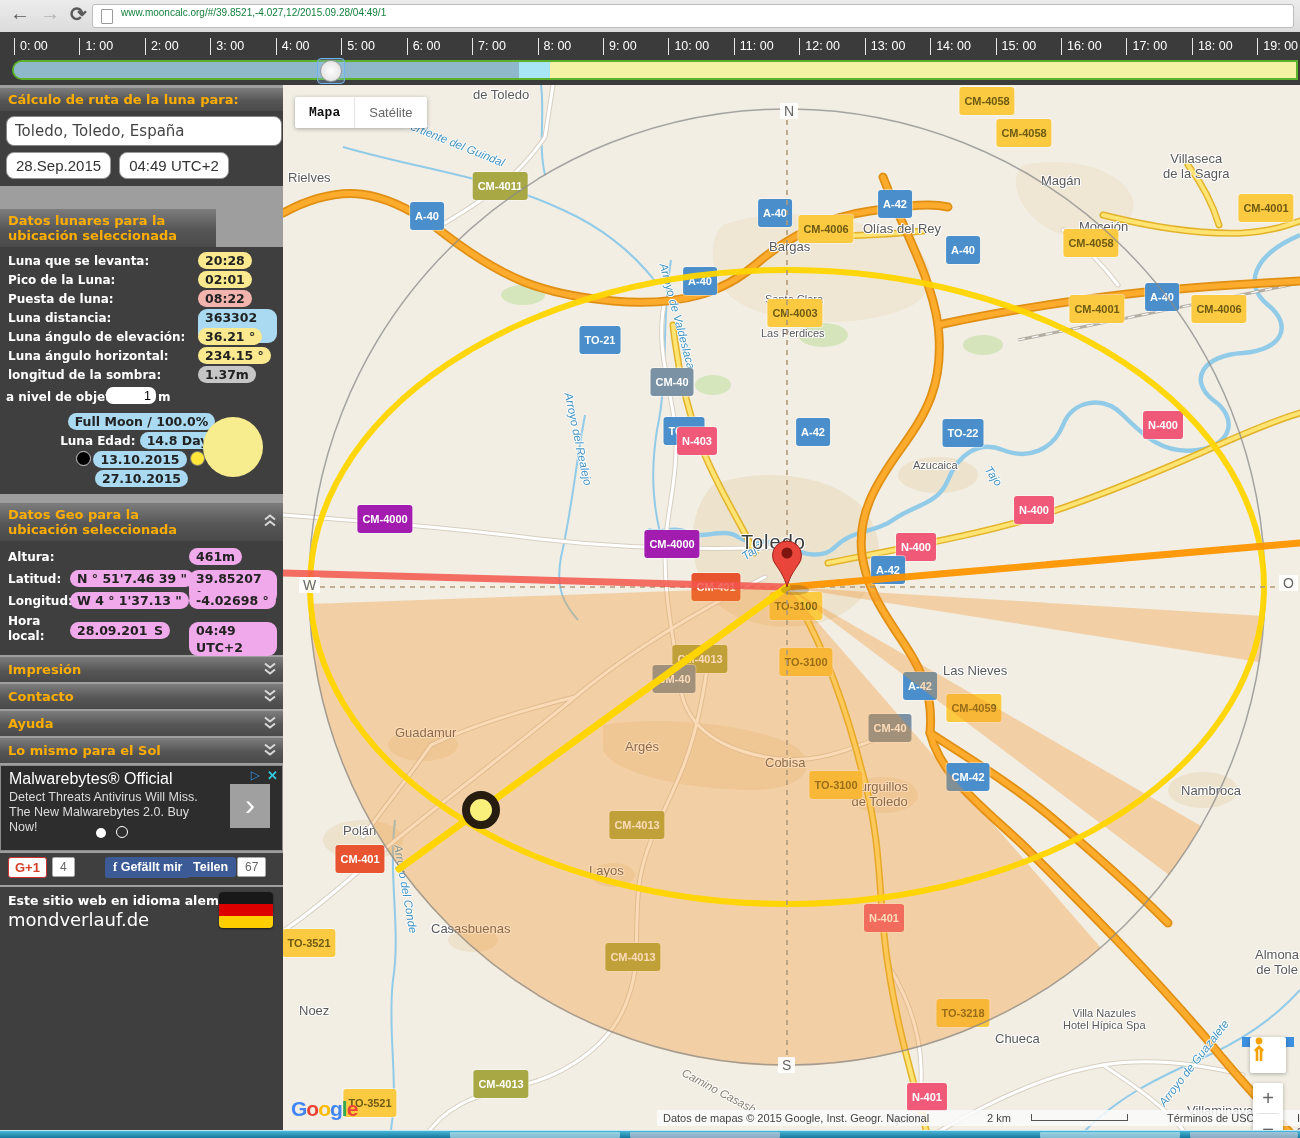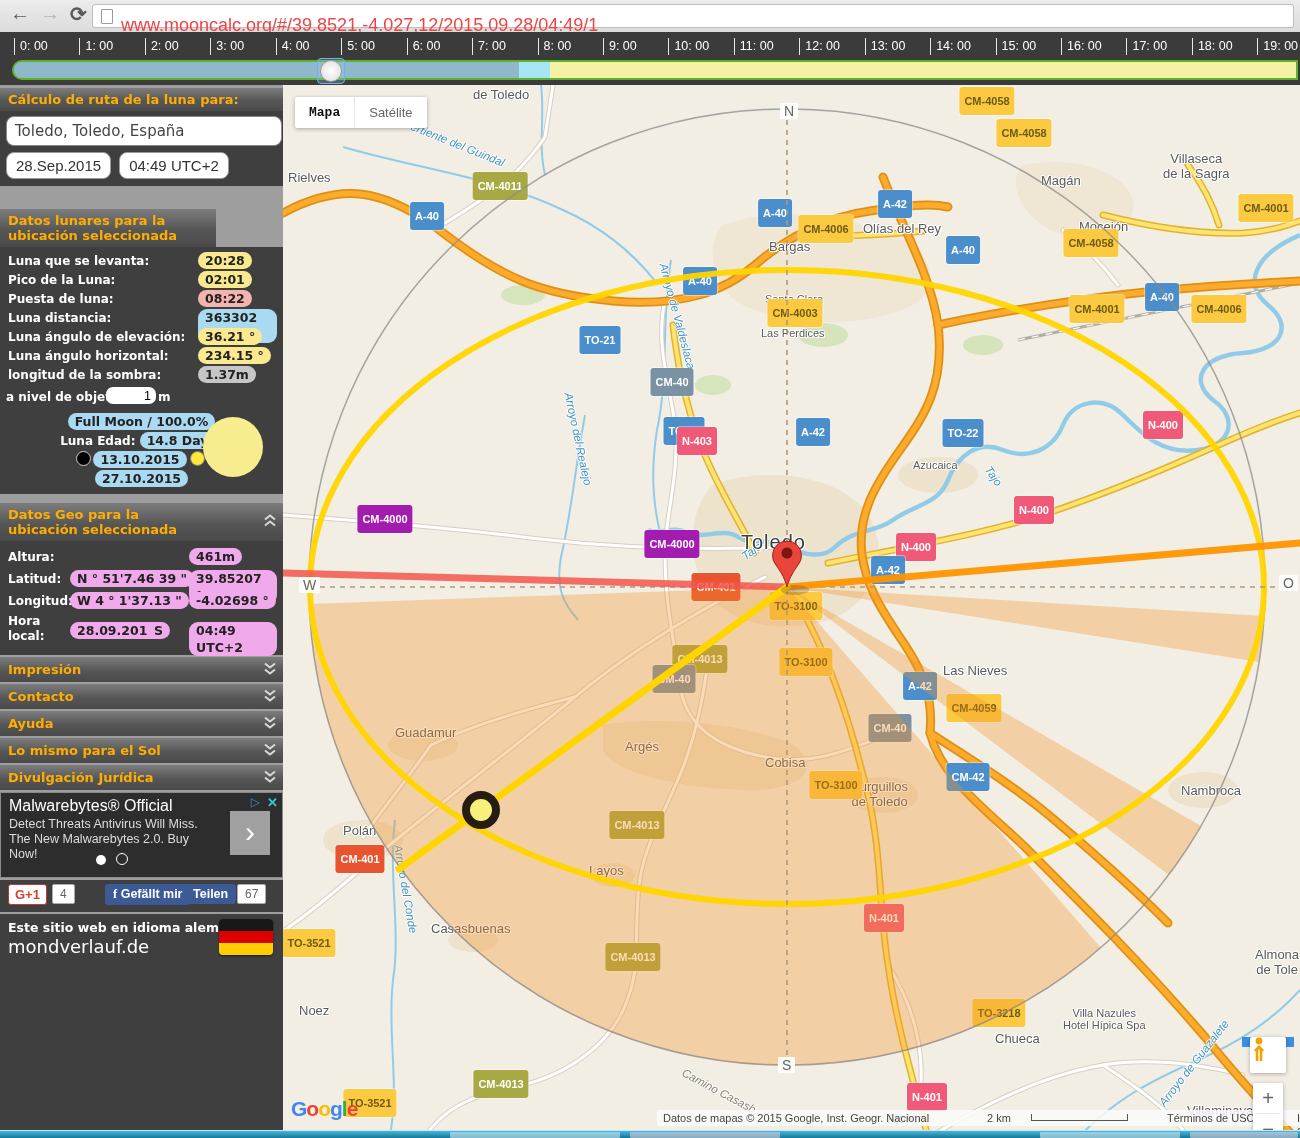--- a/index.html
+++ b/index.html
@@ -7,21 +7,21 @@
        font-family:"Liberation Sans",sans-serif;background:#3f3f3f;}
 
   
   .browser{position:absolute;left:0;top:0;width:1300px;height:32px;
     background:linear-gradient(#ececec,#dcdcdc);border-bottom:1px solid #aaa;}
   .nav-ico{position:absolute;top:2px;font-size:20px;font-weight:bold;color:#5a5a5a;cursor:pointer;}
   .nav-ico.dis{color:#b4b4b4;}
   .urlbox{position:absolute;left:92px;top:4px;right:6px;height:22px;background:#fff;
     border:1px solid #bdbdbd;border-radius:3px;}
   .page-ico{position:absolute;left:8px;top:4px;width:10px;height:13px;border:1.5px solid #9a9a9a;border-radius:1px;}
-  .url-text{position:absolute;left:28px;top:10px;font-size:18px;color:#ef4444;white-space:nowrap;}
+  .url-text{position:absolute;left:28px;top:2px;font-size:10px;color:#15803d;white-space:nowrap;}
 
   
   .timebar{position:absolute;left:0;top:32px;width:1300px;height:53px;background:#3b3b3b;overflow:hidden;}
   #hours{position:absolute;left:14px;top:4px;display:flex;}
   .hour{width:65.45px;flex:none;position:relative;height:22px;}
   .tick{position:absolute;left:0;top:2px;width:1px;height:17px;background:#e8e8e8;}
   .hlabel{position:absolute;left:6px;top:3px;color:#fff;font-size:12.5px;}
   .track{position:absolute;left:12px;top:28px;width:1282px;height:16px;border:2px solid #5cb32b;
     border-radius:10px 0 0 10px;overflow:hidden;background:#8fb9cb;}
   .seg{position:absolute;top:0;height:16px;}
@@ -347,24 +347,20 @@
             </svg></span></div>
         <div class="acc"><span>Contacto</span><span class="chev"><svg width="14" height="16" viewBox="0 0 14 16">
               <path d="M2,3 L7,7 L12,3" fill="none" stroke="#d9d9d9" stroke-width="2"></path>
               <path d="M2,9 L7,13 L12,9" fill="none" stroke="#d9d9d9" stroke-width="2"></path>
             </svg></span></div>
         <div class="acc"><span>Ayuda</span><span class="chev"><svg width="14" height="16" viewBox="0 0 14 16">
               <path d="M2,3 L7,7 L12,3" fill="none" stroke="#d9d9d9" stroke-width="2"></path>
               <path d="M2,9 L7,13 L12,9" fill="none" stroke="#d9d9d9" stroke-width="2"></path>
             </svg></span></div>
         <div class="acc"><span>Lo mismo para el Sol</span><span class="chev"><svg width="14" height="16" viewBox="0 0 14 16">
-              <path d="M2,3 L7,7 L12,3" fill="none" stroke="#d9d9d9" stroke-width="2"></path>
-              <path d="M2,9 L7,13 L12,9" fill="none" stroke="#d9d9d9" stroke-width="2"></path>
-            </svg></span></div>
-        <div class="acc"><span>Divulgación Jurídica</span><span class="chev"><svg width="14" height="16" viewBox="0 0 14 16">
               <path d="M2,3 L7,7 L12,3" fill="none" stroke="#d9d9d9" stroke-width="2"></path>
               <path d="M2,9 L7,13 L12,9" fill="none" stroke="#d9d9d9" stroke-width="2"></path>
             </svg></span></div>
       </div>
 
     <div class="adbox">
       <div class="ad-title">Malwarebytes® Official</div>
       <div class="ad-body">Detect Threats Antivirus Will Miss. The New Malwarebytes 2.0. Buy Now!</div>
       <div class="ad-arrow">›</div>
       <div class="ad-dots"><span class="d1"></span><span class="d2"></span></div>
@@ -576,21 +572,21 @@
         <span class="rbadge c-blue" style="left: 637px; top: 601px;">A-42</span>
         <span class="rbadge c-yellow" style="left: 691px; top: 623px;">CM-4059</span>
         <span class="rbadge c-slate" style="left: 607px; top: 643px;">CM-40</span>
         <span class="rbadge c-blue" style="left: 685px; top: 692px;">CM-42</span>
         <span class="rbadge c-yellow" style="left: 553px; top: 700px;">TO-3100</span>
         <span class="rbadge c-olive" style="left: 354px; top: 740px;">CM-4013</span>
         <span class="rbadge c-red" style="left: 77px; top: 774px;">CM-401</span>
         <span class="rbadge c-pink" style="left: 601px; top: 833px;">N-401</span>
         <span class="rbadge c-olive" style="left: 350px; top: 872px;">CM-4013</span>
         <span class="rbadge c-yellow" style="left: 26px; top: 858px;">TO-3521</span>
-        <span class="rbadge c-yellow" style="left: 716px; top: 928px;">TO-3218</span>
+        <span class="rbadge c-yellow" style="left: 680px; top: 928px;">TO-3218</span>
         <span class="rbadge c-olive" style="left: 218px; top: 999px;">CM-4013</span>
         <span class="rbadge c-yellow" style="left: 87px; top: 1018px;">TO-3521</span>
         <span class="rbadge c-pink" style="left: 644px; top: 1012px;">N-401</span>
         <span class="town s-md" style="left: 190px; top: 2px;">de Toledo</span>
         <span class="town s-md" style="left: 5px; top: 85px;">Rielves</span>
         <span class="town s-md" style="left: 880px; top: 66px;">Villaseca
 de la Sagra</span>
         <span class="town s-md" style="left: 758px; top: 88px;">Magán</span>
         <span class="town s-md" style="left: 796px; top: 134px;">Mocejón</span>
         <span class="town s-md" style="left: 580px; top: 136px;">Olías del Rey</span>

